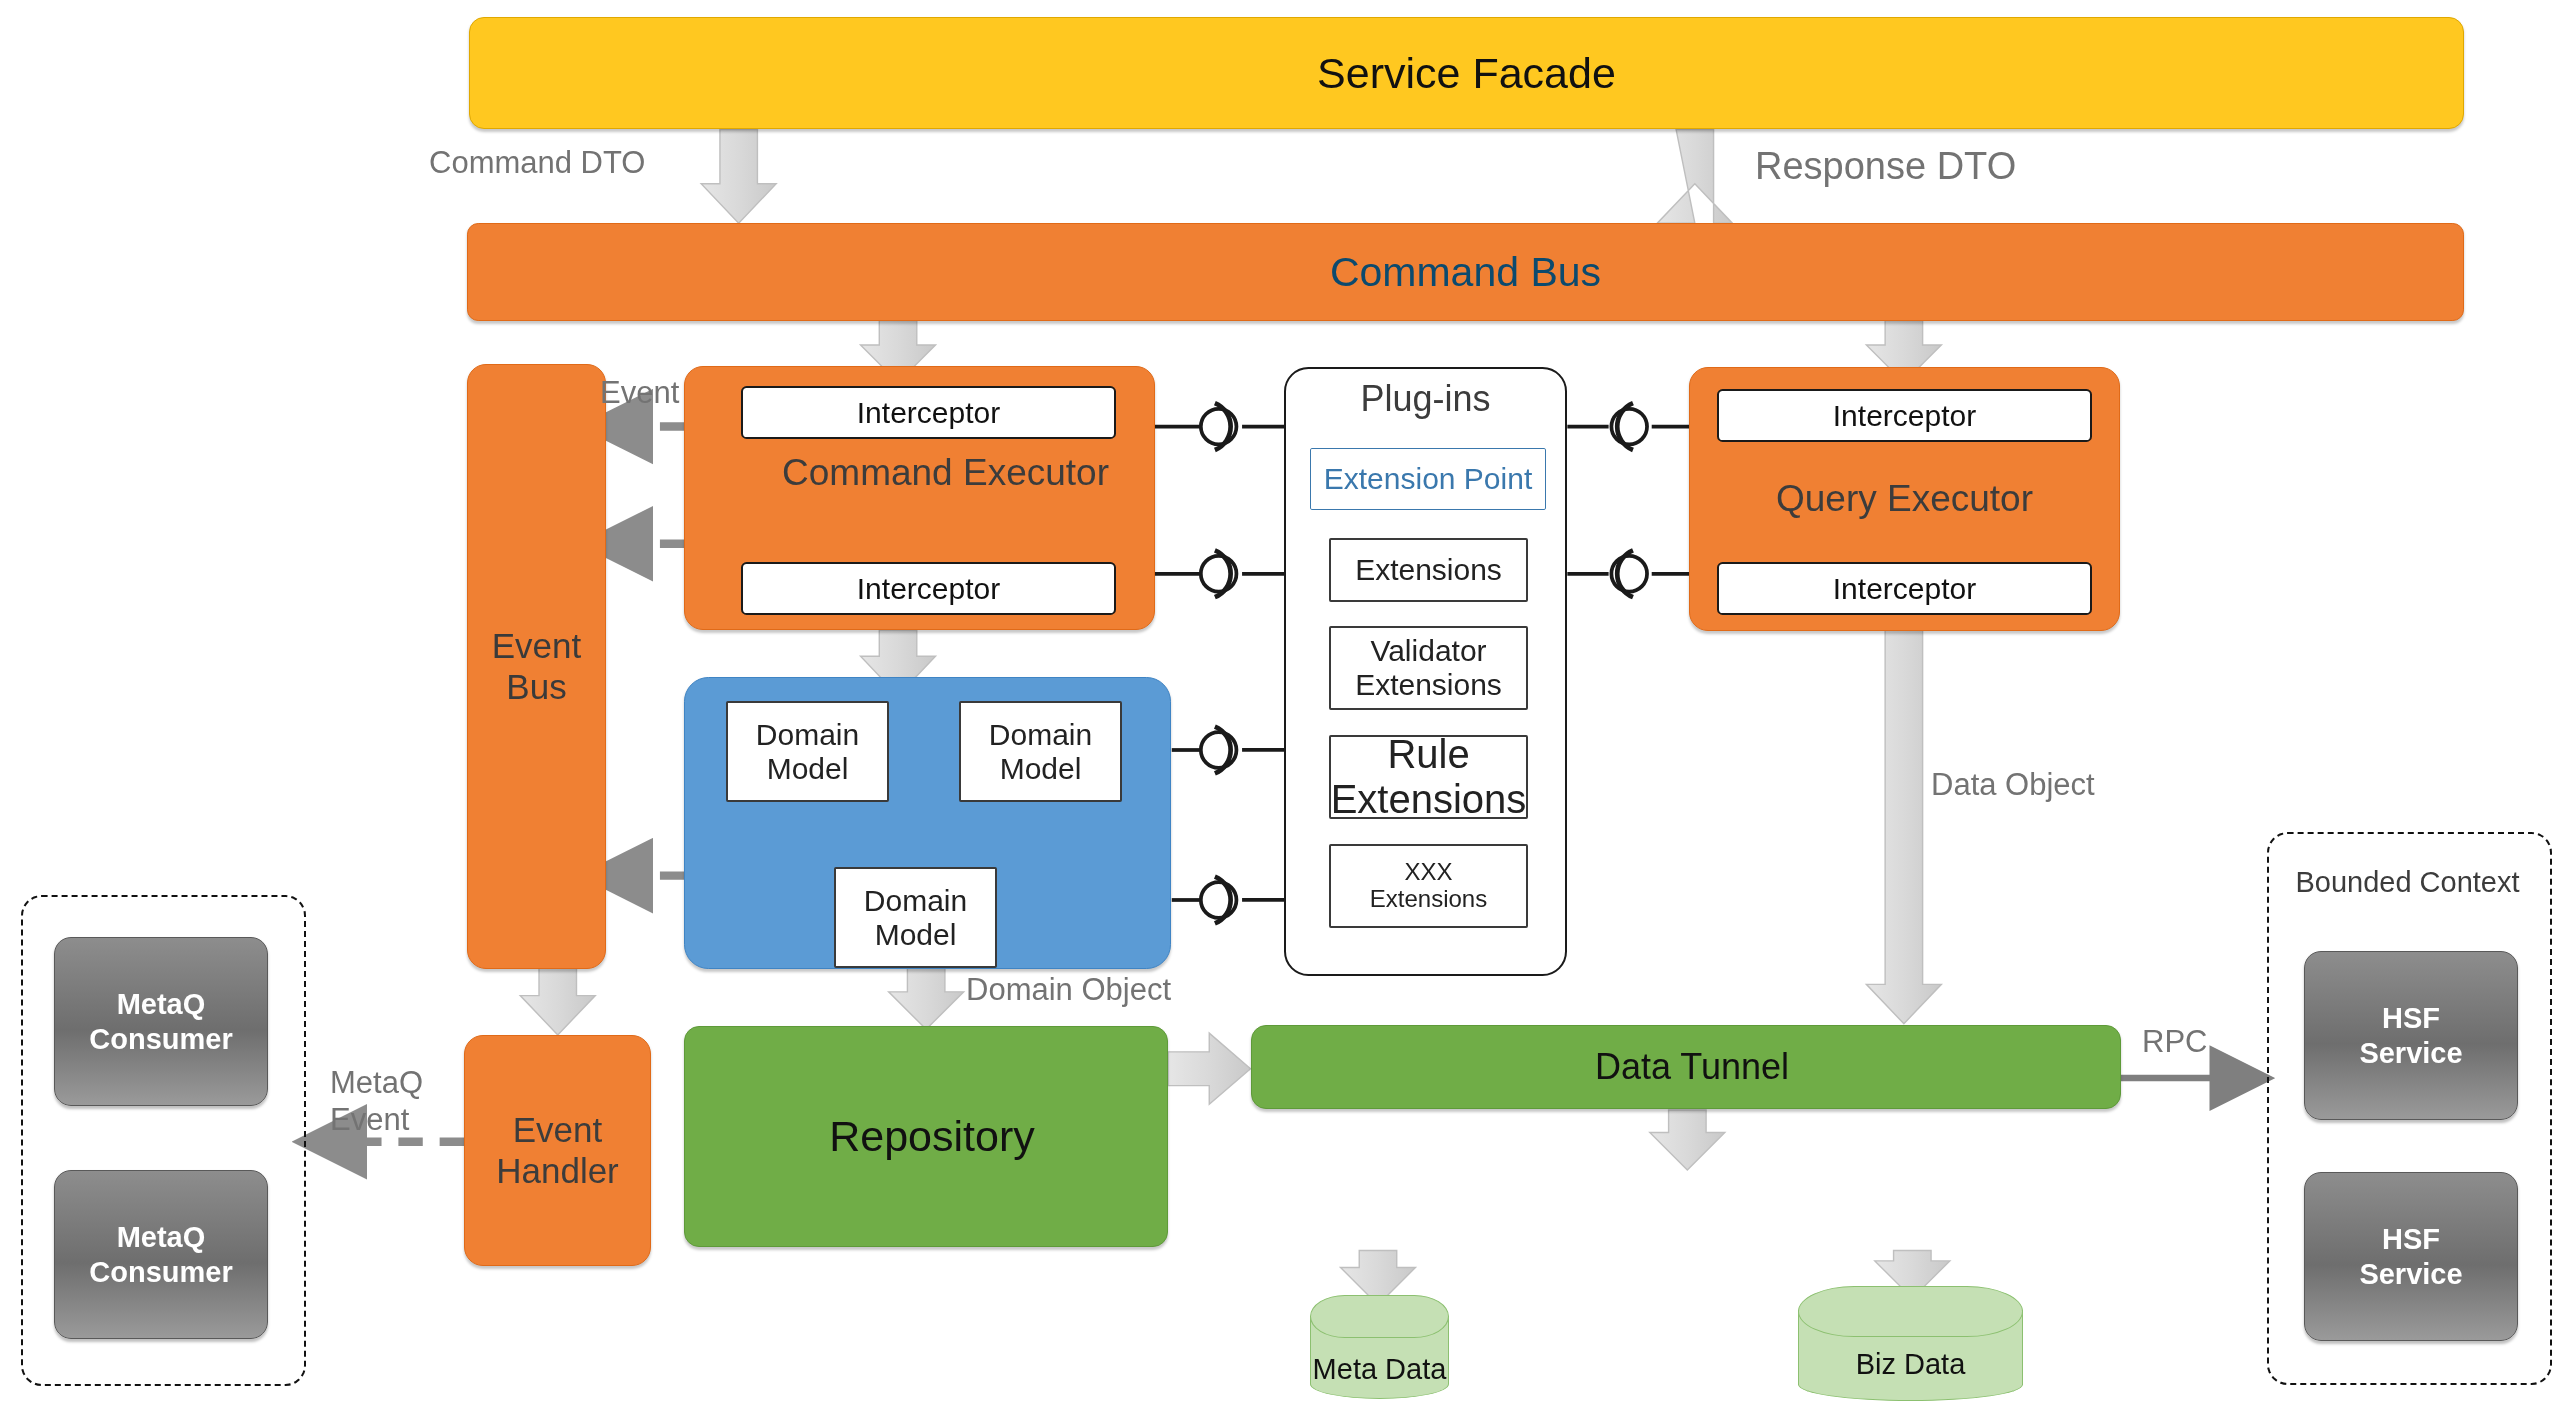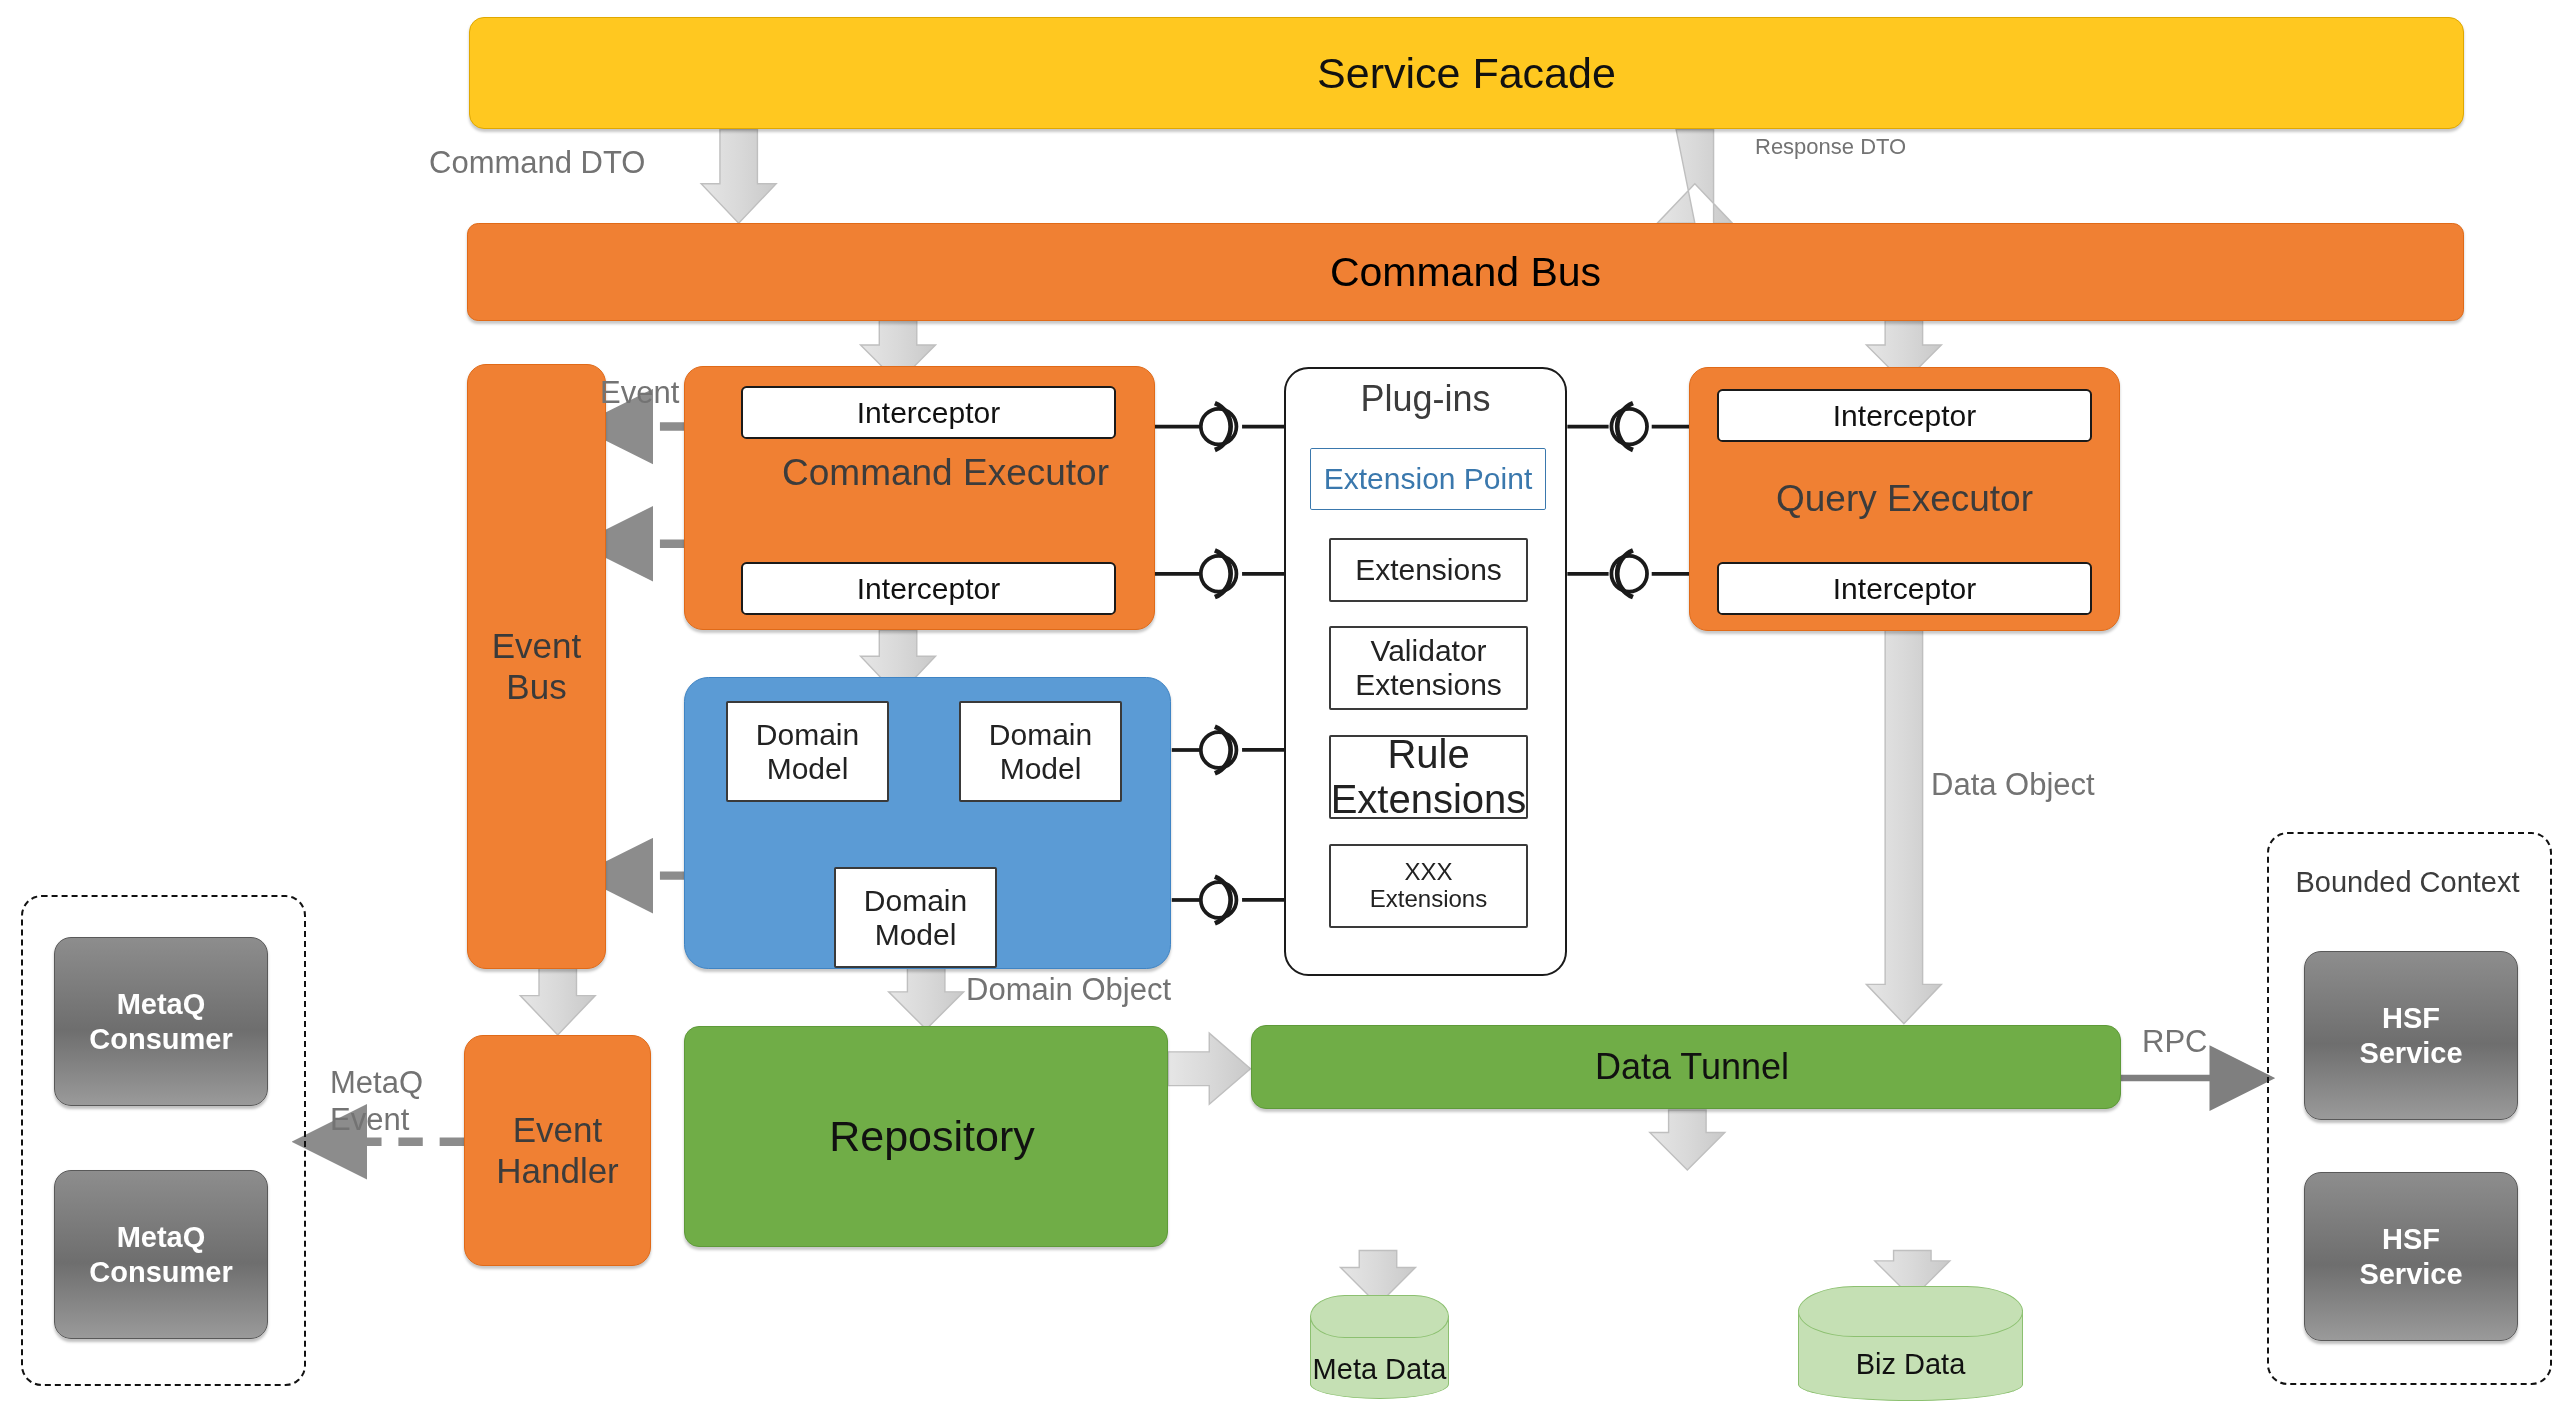--- a/index.html
+++ b/index.html
@@ -6,21 +6,21 @@
   body{font-family:"Liberation Sans",sans-serif;}
   #stage{position:relative;width:2576px;height:1410px;background:#fff;overflow:hidden;}
   .node{position:absolute;box-sizing:border-box;display:flex;align-items:center;justify-content:center;text-align:center;}
   .lbl{position:absolute;color:#737373;white-space:pre;}
 
   
   .yellow{background:#ffc820;border:1.9px solid #e0a800;border-radius:15px;color:#111;
           box-shadow:0 2.8px 2.8px rgba(0,0,0,.22);}
   .orange{background:#f08033;border:1.9px solid #e06a18;border-radius:19px;color:#3a3a3a;
           box-shadow:0 2.8px 2.8px rgba(0,0,0,.22);}
-  .orange-flat{background:#f08033;border:1.9px solid #e06a18;border-radius:11.2px;color:#000000;
+  .orange-flat{background:#f08033;border:1.9px solid #e06a18;border-radius:11.2px;color:#0c4a6e;
           box-shadow:0 2.8px 2.8px rgba(0,0,0,.22);}
   .blue{background:#5b9bd5;border:1.9px solid #3f84c4;border-radius:24.4px;
           box-shadow:0 2.8px 2.8px rgba(0,0,0,.22);}
   .green{background:#70ad47;border:1.9px solid #5e9a39;border-radius:15px;color:#111;
           box-shadow:0 2.8px 2.8px rgba(0,0,0,.22);padding-left:12px;}
   .white-box{background:#fff;border:2.8px solid #1a1a1a;border-radius:5.6px;color:#111;}
   .white-box-sq{background:#fff;border:2.8px solid #3a3a3a;border-radius:1.9px;color:#222;}
   .plug-shell{background:#fff;border:2.8px solid #1a1a1a;border-radius:24.4px;}
   .ext-point{background:#fff;border:1.9px solid #3a78ad;color:#3a78ad;border-radius:1.9px;}
   .grey-svc{background:linear-gradient(180deg,#8d8d8d 0%,#6e6e6e 55%,#9a9a9a 100%);
@@ -275,21 +275,21 @@
   <div class="node grey-svc" style="left:2304px;top:951px;width:214px;height:169px;font-size:29px;white-space:pre;line-height:1.18;">
     <span>HSF
 Service</span>
   </div>
   <div class="node grey-svc" style="left:2304px;top:1172px;width:214px;height:169px;font-size:29px;white-space:pre;line-height:1.18;">
     <span>HSF
 Service</span>
   </div>
 
   <div class="lbl" style="left:429px;top:145px;font-size:31px;">Command DTO</div>
-  <div class="lbl" style="left:1755px;top:134px;font-size:22px;">Response DTO</div>
+  <div class="lbl" style="left:1755px;top:145px;font-size:38px;">Response DTO</div>
   <div class="lbl" style="left:600px;top:375px;font-size:31px;">Event</div>
   <div class="lbl" style="left:966px;top:972px;font-size:31px;">Domain Object</div>
   <div class="lbl" style="left:1931px;top:767px;font-size:31px;">Data Object</div>
   <div class="lbl" style="left:330px;top:1064px;font-size:31px;white-space:pre;line-height:1.2;text-align:left;">MetaQ
 Event</div>
   <div class="lbl" style="left:2142px;top:1024px;font-size:31px;">RPC</div>
 
 </div>
 
 

